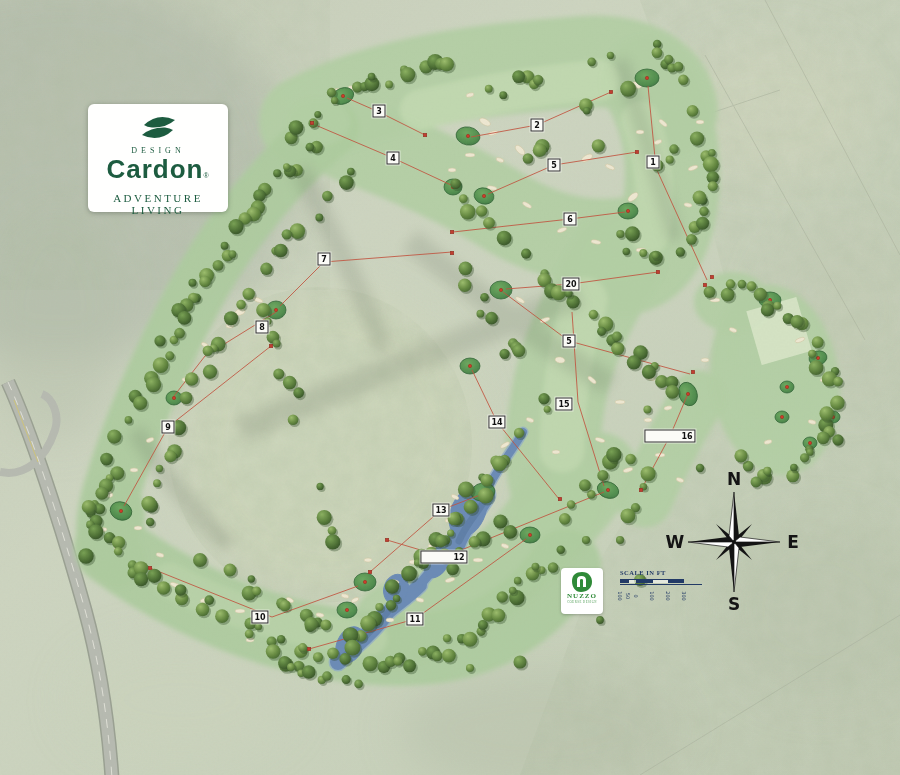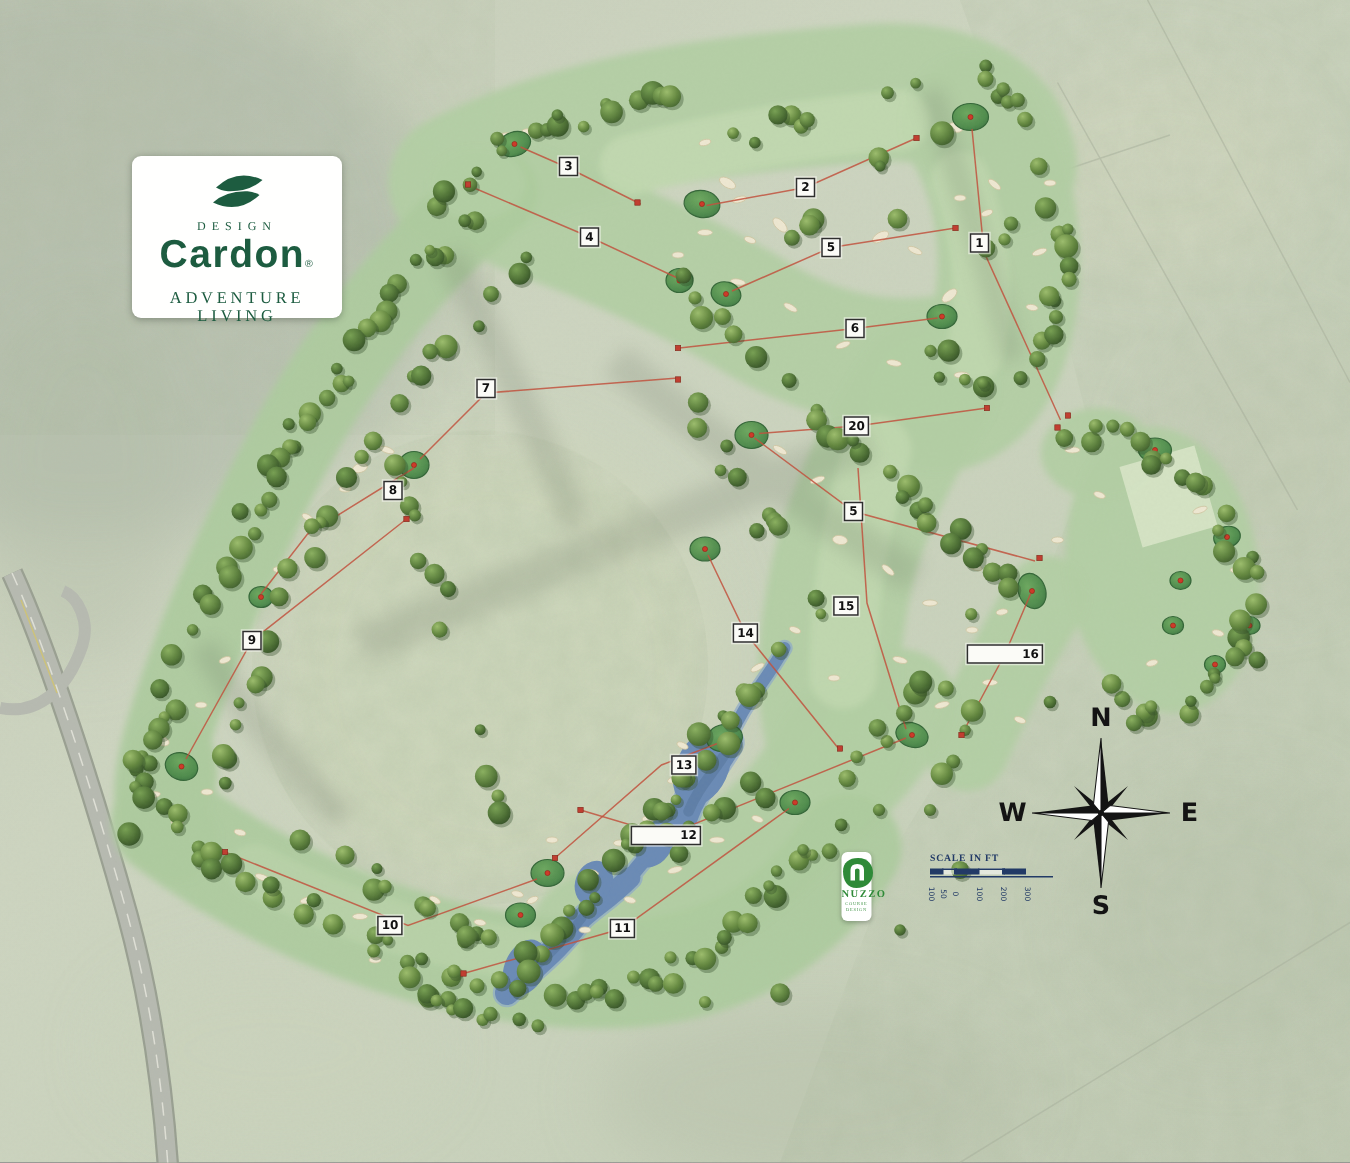--- a/index.html
+++ b/index.html
@@ -16,21 +16,21 @@
   
   .cardon-card{position:absolute;left:88px;top:104px;width:140px;height:108px;background:#fffffe;
     border-radius:6px;box-shadow:0 1px 5px rgba(40,50,40,.35);text-align:center;color:#1d5c40;}
   .cardon-icon{display:block;margin:10px auto 0;}
   .reserva{font-family:"Liberation Serif",serif;font-size:8px;letter-spacing:4px;margin-top:2px;}
   .cardon-word{font-family:"Liberation Sans",sans-serif;font-weight:bold;font-size:26px;
     letter-spacing:1px;line-height:26px;margin-top:1px;}
   .cardon-word .reg{font-size:7px;vertical-align:baseline;font-weight:normal;}
   .cardon-tagline{font-family:"Liberation Serif",serif;font-size:11px;letter-spacing:2.5px;margin-top:3px;}
   
-  .nuzzo-card{position:absolute;left:561px;top:568px;width:20px;height:46px;background:#ffffff;
+  .nuzzo-card{position:absolute;left:561px;top:568px;width:42px;height:46px;background:#ffffff;
     border-radius:4px;box-shadow:0 1px 3px rgba(40,50,40,.3);text-align:center;color:#2f8a38;}
   .nuzzo-icon{display:block;margin:3px auto 0;}
   .nuzzo-name{font-family:"Liberation Serif",serif;font-weight:bold;font-size:7px;letter-spacing:1px;line-height:7px;}
   .nuzzo-sub{font-family:"Liberation Serif",serif;font-size:3px;letter-spacing:.5px;line-height:4px;color:#4a9a50;}
   
   .compass{position:absolute;left:664px;top:462px;width:150px;height:160px;}
   .comp-letter{position:absolute;transform:translate(-50%,-50%);font:bold 17px "DejaVu Sans",sans-serif;color:#141414;}
   
   .scalebar{position:absolute;left:620px;top:569px;width:110px;height:52px;color:#223a66;}
   .scale-title{font-family:"Liberation Serif",serif;font-size:6.5px;letter-spacing:.5px;font-weight:bold;}
@@ -1073,21 +1073,21 @@
       <div class="hole-marker" style="left: 379px; top: 111px;">3</div>
       <div class="hole-marker" style="left: 393px; top: 158px;">4</div>
       <div class="hole-marker" style="left: 554px; top: 165px;">5</div>
       <div class="hole-marker" style="left: 570px; top: 219px;">6</div>
       <div class="hole-marker" style="left: 324px; top: 259px;">7</div>
       <div class="hole-marker" style="left: 262px; top: 327px;">8</div>
       <div class="hole-marker" style="left: 168px; top: 427px;">9</div>
       <div class="hole-marker" style="left: 260px; top: 617px;">10</div>
       <div class="hole-marker" style="left: 415px; top: 619px;">11</div>
       <div class="hole-marker" style="left: 444px; top: 557px; padding-left: 32px;">12</div>
-      <div class="hole-marker" style="left: 456px; top: 510px;">13</div>
+      <div class="hole-marker" style="left: 441px; top: 510px;">13</div>
       <div class="hole-marker" style="left: 497px; top: 422px; text-align: right;">14</div>
       <div class="hole-marker" style="left: 564px; top: 404px;">15</div>
       <div class="hole-marker" style="left: 670px; top: 436px; padding-left: 36px;">16</div>
       <div class="hole-marker" style="left: 569px; top: 341px;">5</div>
       <div class="hole-marker" style="left: 571px; top: 284px;">20</div>
     </div>
 
   <div class="cardon-card">
     <svg class="cardon-icon" width="44" height="30" viewBox="0 0 44 30">
       <path d="M8,11 Q22,-2 39,6 Q30,14 16,13.5 Q11,13 8,11 Z" fill="#1d5c40"></path>

